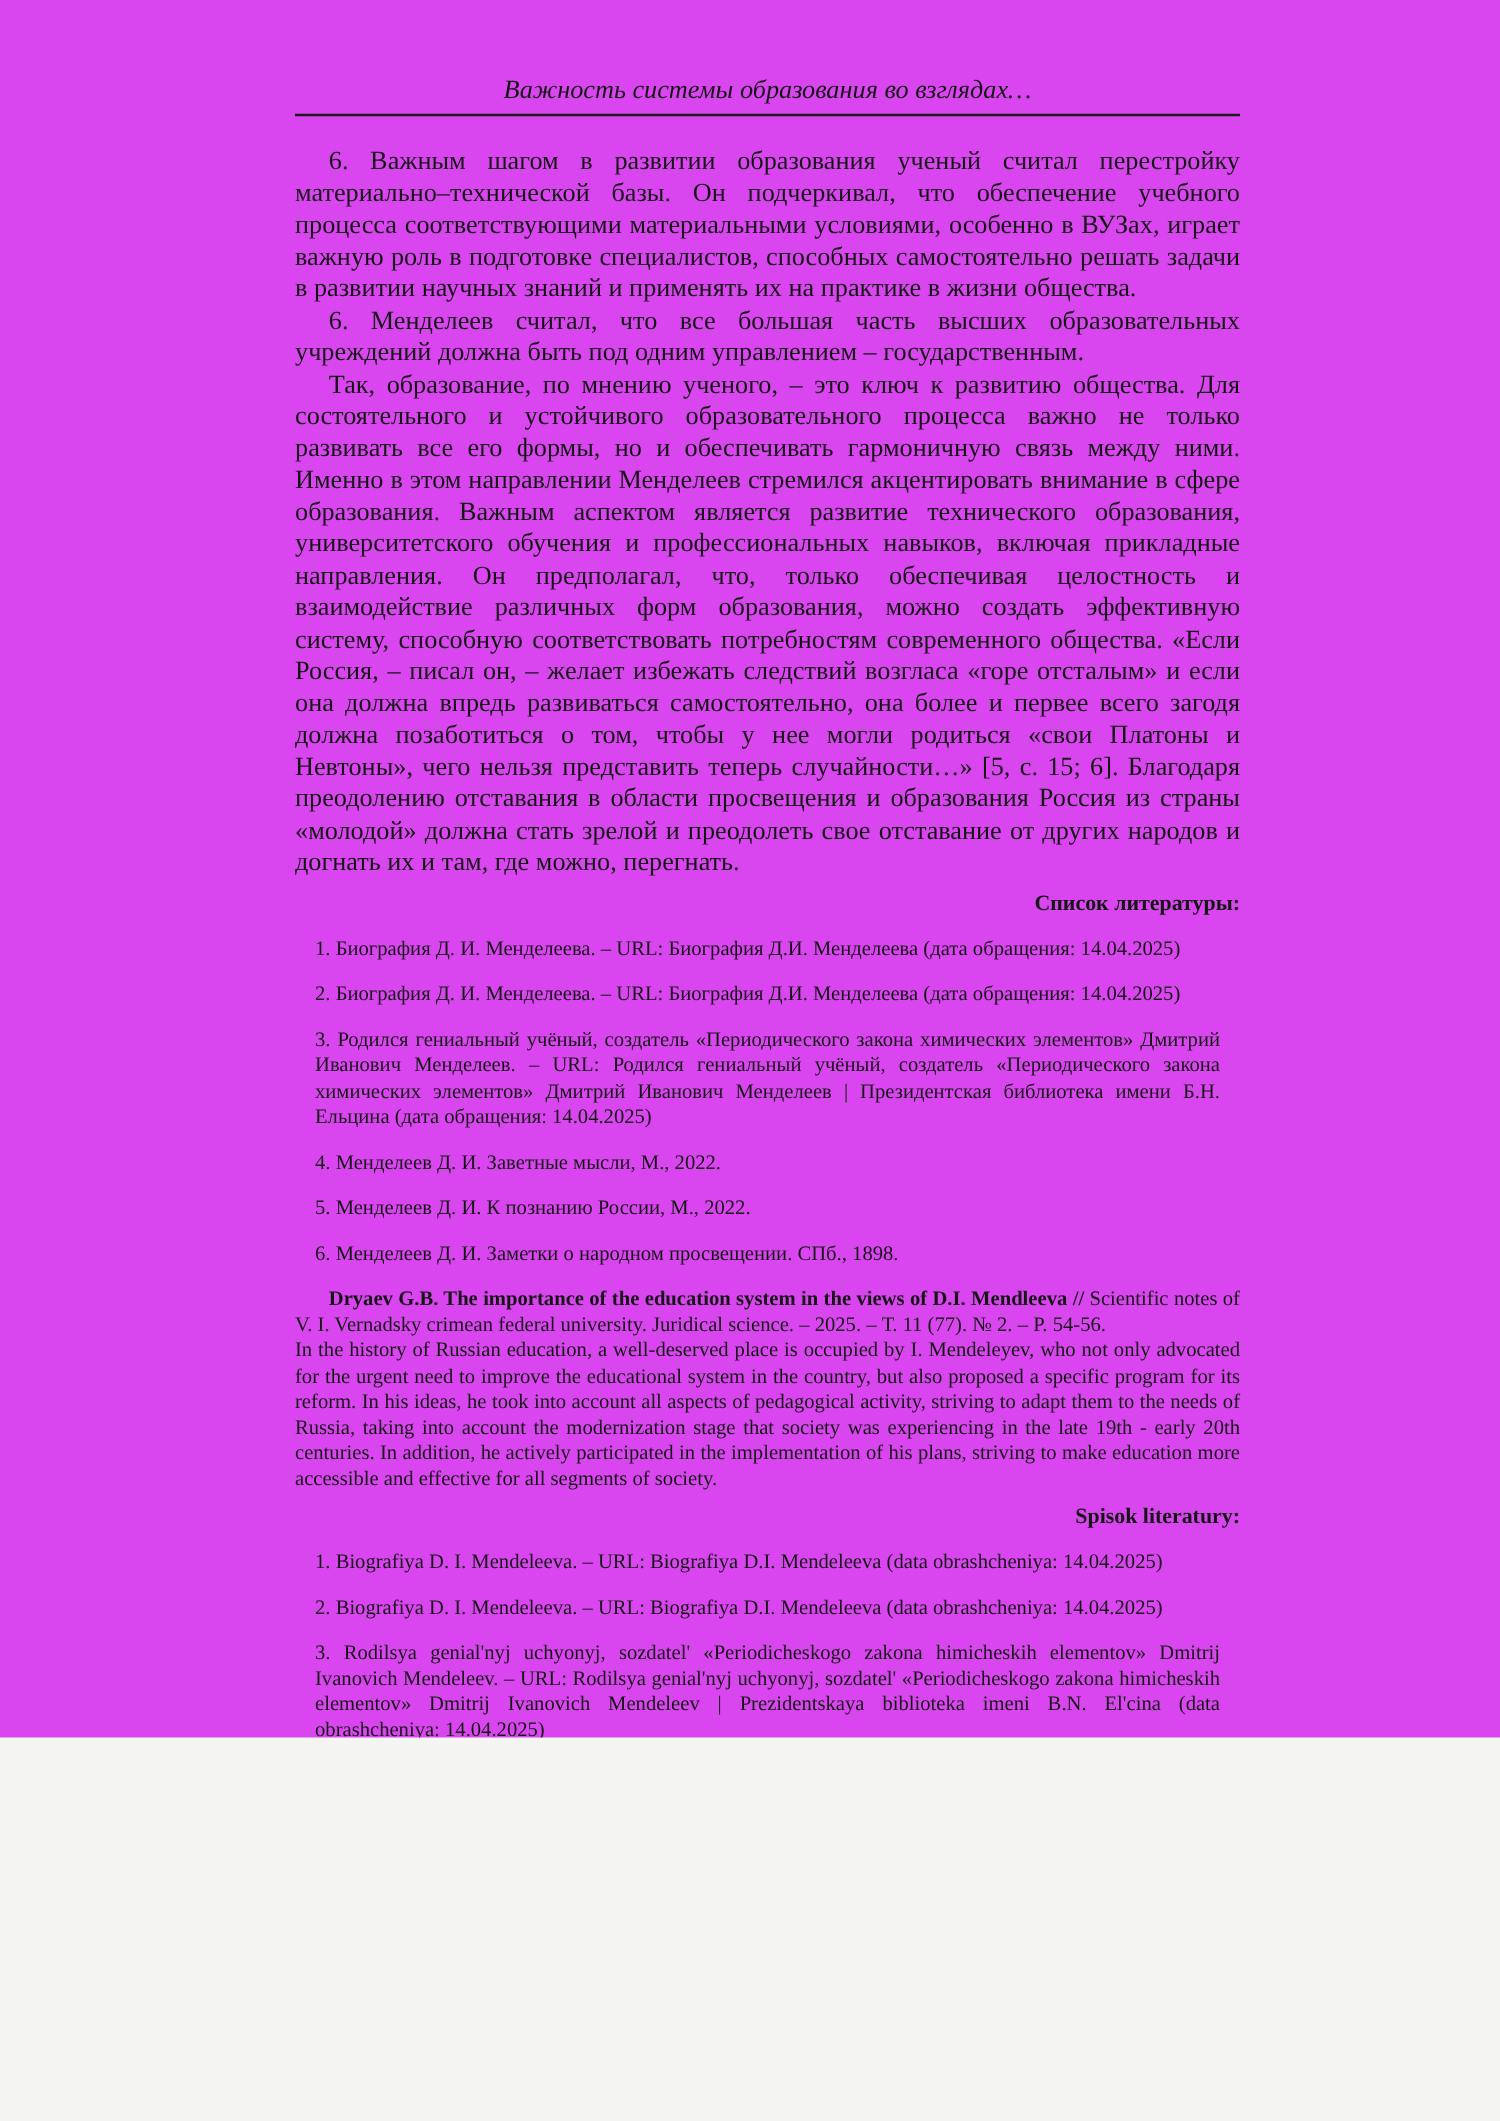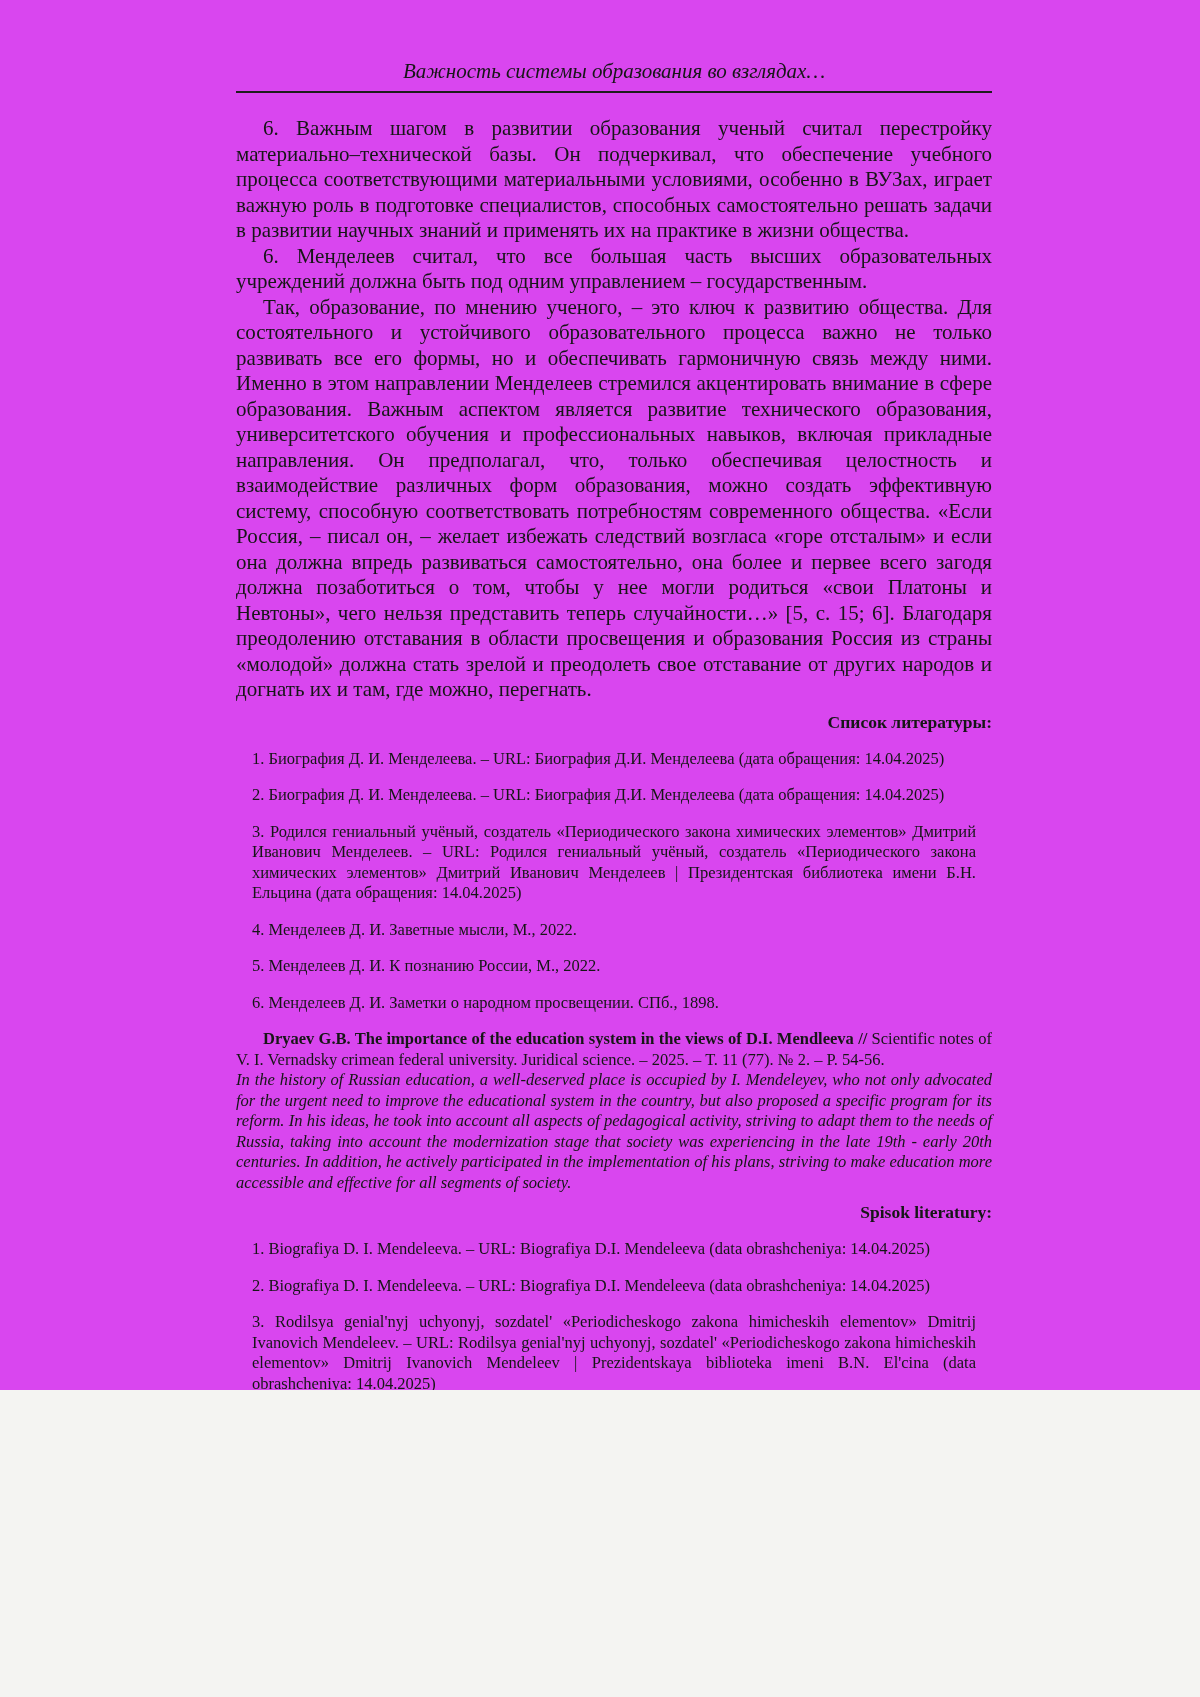--- a/index.html
+++ b/index.html
@@ -59,21 +59,20 @@
     line-height: 20.5px;
   }
   .abstract-citation {
     margin: 0;
     text-align: justify;
     text-indent: 27px;
   }
   .abstract-text {
     margin: 0;
     text-align: justify;
-    font-style: italic;
   }
   .keywords-line {
     margin: 0;
     text-indent: 27px;
   }
   .trailing-dot {
     text-indent: 27px;
     text-align: left;
   }
   .page-number {

